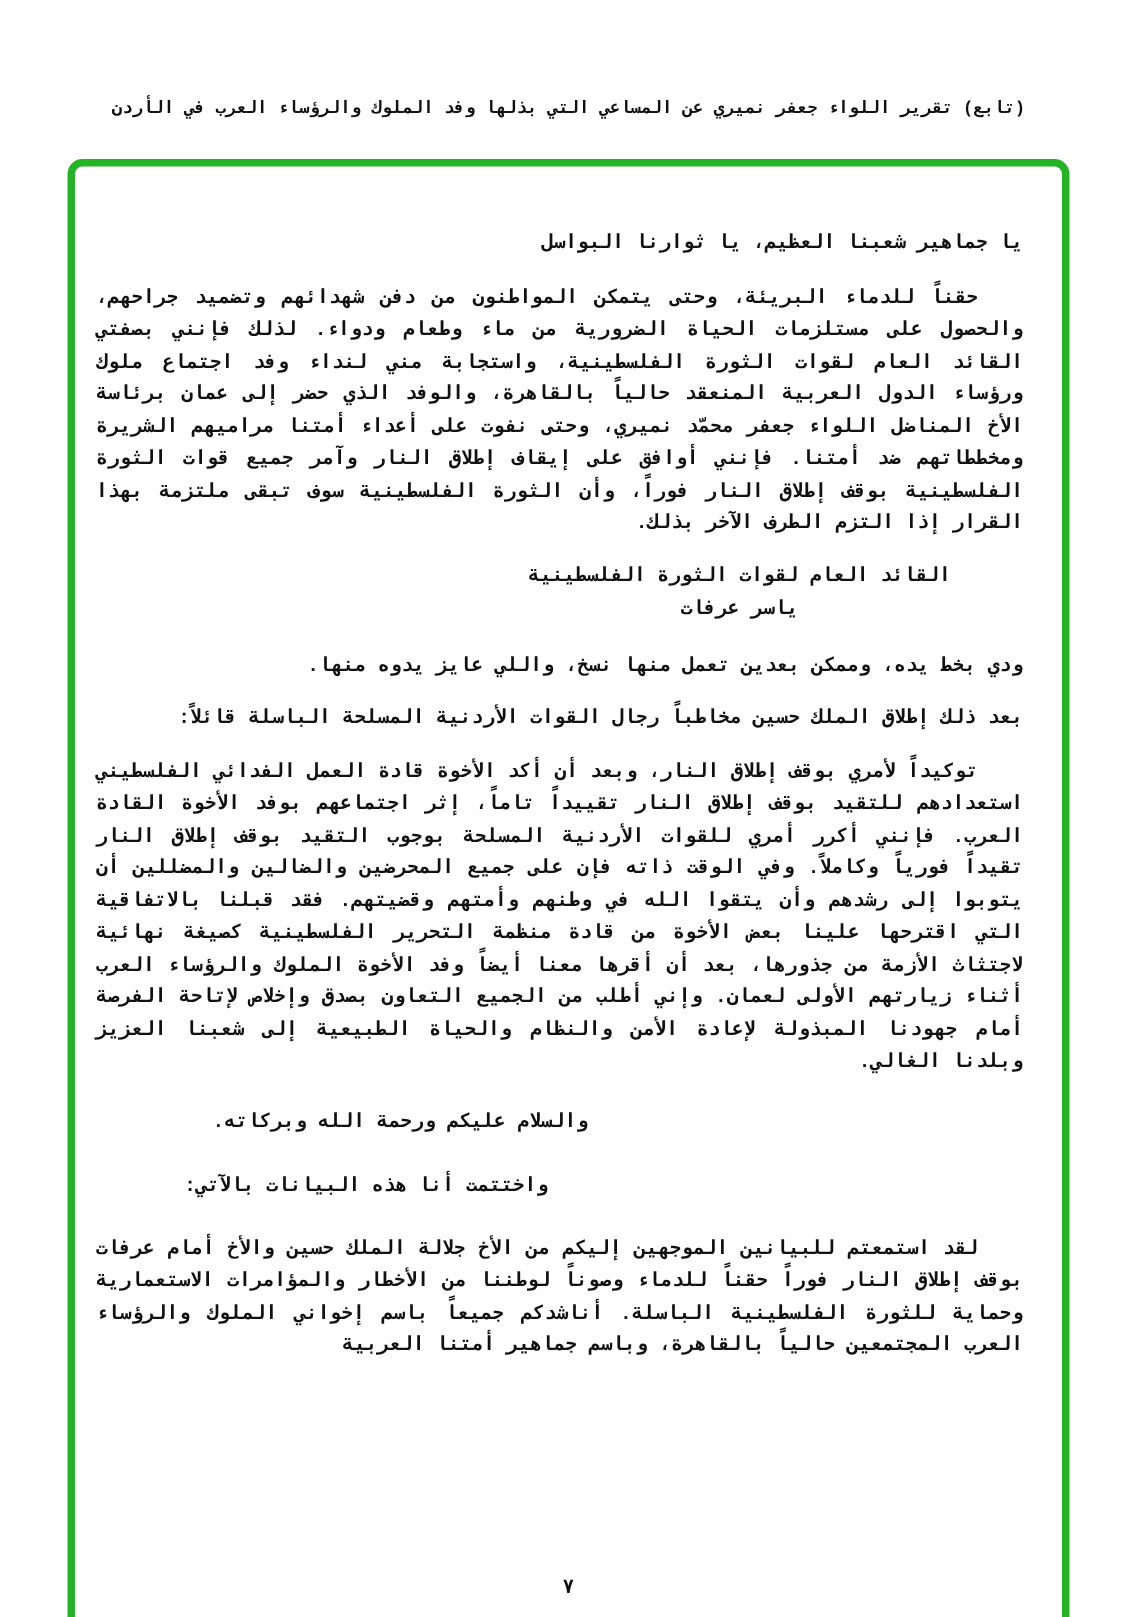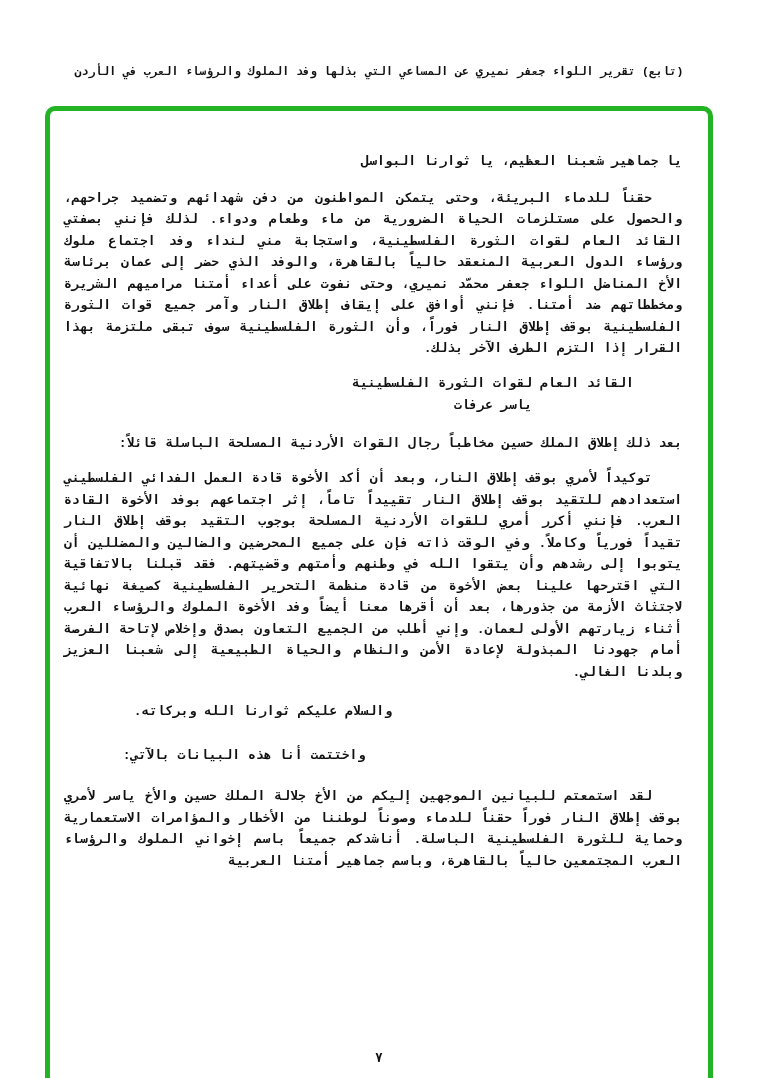--- a/index.html
+++ b/index.html
@@ -100,29 +100,30 @@
 
     <div class="block greeting">يا جماهير شعبنا العظيم، يا ثوارنا البواسل</div>
 
     <p class="block para">حقناً للدماء البريئة، وحتى يتمكن المواطنون من دفن شهدائهم وتضميد جراحهم، والحصول على مستلزمات الحياة الضرورية من ماء وطعام ودواء. لذلك فإنني بصفتي القائد العام لقوات الثورة الفلسطينية، واستجابة مني لنداء وفد اجتماع ملوك ورؤساء الدول العربية المنعقد حالياً بالقاهرة، والوفد الذي حضر إلى عمان برئاسة الأخ المناضل اللواء جعفر محمّد نميري، وحتى نفوت على أعداء أمتنا مراميهم الشريرة ومخططاتهم ضد أمتنا. فإنني أوافق على إيقاف إطلاق النار وآمر جميع قوات الثورة الفلسطينية بوقف إطلاق النار فوراً، وأن الثورة الفلسطينية سوف تبقى ملتزمة بهذا القرار إذا التزم الطرف الآخر بذلك.</p>
 
     <div class="signature">
       <div class="sig-line">القائد العام لقوات الثورة الفلسطينية</div>
       <div class="sig-line">ياسر عرفات</div>
     </div>
 
+    <div class="block handwriting-note">ودي بخط يده، وممكن بعدين تعمل منها نسخ، واللي عايز يدوه منها.</div>
 
     <div class="block king-intro">بعد ذلك إطلاق الملك حسين مخاطباً رجال القوات الأردنية المسلحة الباسلة قائلاً:</div>
 
     <p class="block para">توكيداً لأمري بوقف إطلاق النار، وبعد أن أكد الأخوة قادة العمل الفدائي الفلسطيني استعدادهم للتقيد بوقف إطلاق النار تقييداً تاماً، إثر اجتماعهم بوفد الأخوة القادة العرب. فإنني أكرر أمري للقوات الأردنية المسلحة بوجوب التقيد بوقف إطلاق النار تقيداً فورياً وكاملاً. وفي الوقت ذاته فإن على جميع المحرضين والضالين والمضللين أن يتوبوا إلى رشدهم وأن يتقوا الله في وطنهم وأمتهم وقضيتهم. فقد قبلنا بالاتفاقية التي اقترحها علينا بعض الأخوة من قادة منظمة التحرير الفلسطينية كصيغة نهائية لاجتثاث الأزمة من جذورها، بعد أن أقرها معنا أيضاً وفد الأخوة الملوك والرؤساء العرب أثناء زيارتهم الأولى لعمان. وإني أطلب من الجميع التعاون بصدق وإخلاص لإتاحة الفرصة أمام جهودنا المبذولة لإعادة الأمن والنظام والحياة الطبيعية إلى شعبنا العزيز وبلدنا الغالي.</p>
 
-    <div class="block salutation">والسلام عليكم ثوارنا الله وبركاته.</div>
+    <div class="block salutation">والسلام عليكم ورحمة الله وبركاته.</div>
 
     <div class="block closing-intro">واختتمت أنا هذه البيانات بالآتي:</div>
 
 
-    <p class="block para">لقد استمعتم للبيانين الموجهين إليكم من الأخ جلالة الملك حسين والأخ ياسر لأمري بوقف إطلاق النار فوراً حقناً للدماء وصوناً لوطننا من الأخطار والمؤامرات الاستعمارية وحماية للثورة الفلسطينية الباسلة. أناشدكم جميعاً باسم إخواني الملوك والرؤساء العرب المجتمعين حالياً بالقاهرة، وباسم جماهير أمتنا العربية</p>
+    <p class="block para">لقد استمعتم للبيانين الموجهين إليكم من الأخ جلالة الملك حسين والأخ أمام عرفات بوقف إطلاق النار فوراً حقناً للدماء وصوناً لوطننا من الأخطار والمؤامرات الاستعمارية وحماية للثورة الفلسطينية الباسلة. أناشدكم جميعاً باسم إخواني الملوك والرؤساء العرب المجتمعين حالياً بالقاهرة، وباسم جماهير أمتنا العربية</p>
 
   </div>
 
   <div class="page-number">٧</div>
 
 </div>
 
 </body></html>

